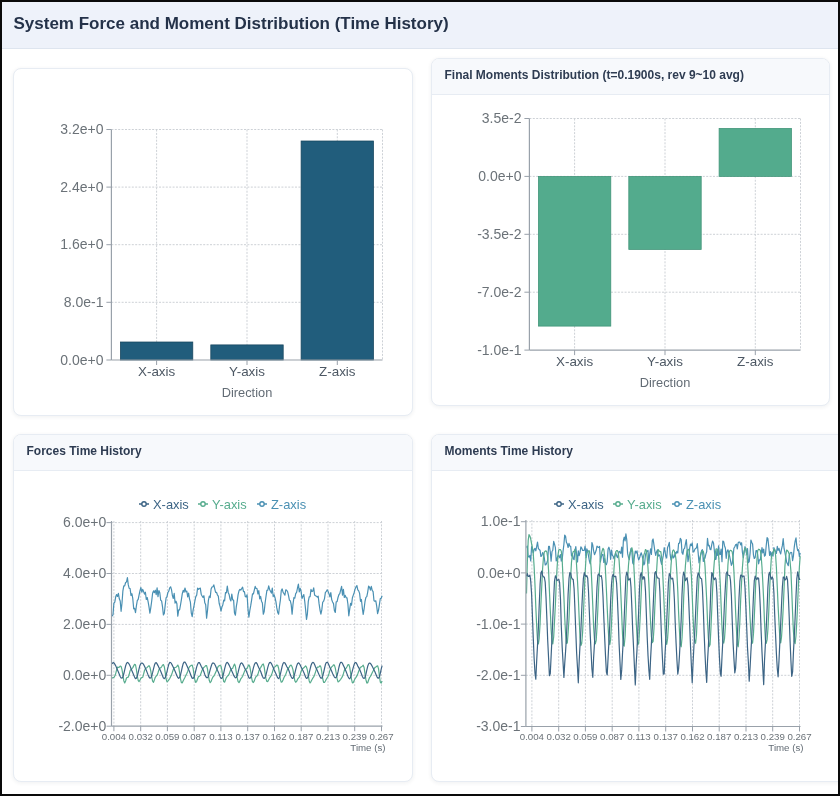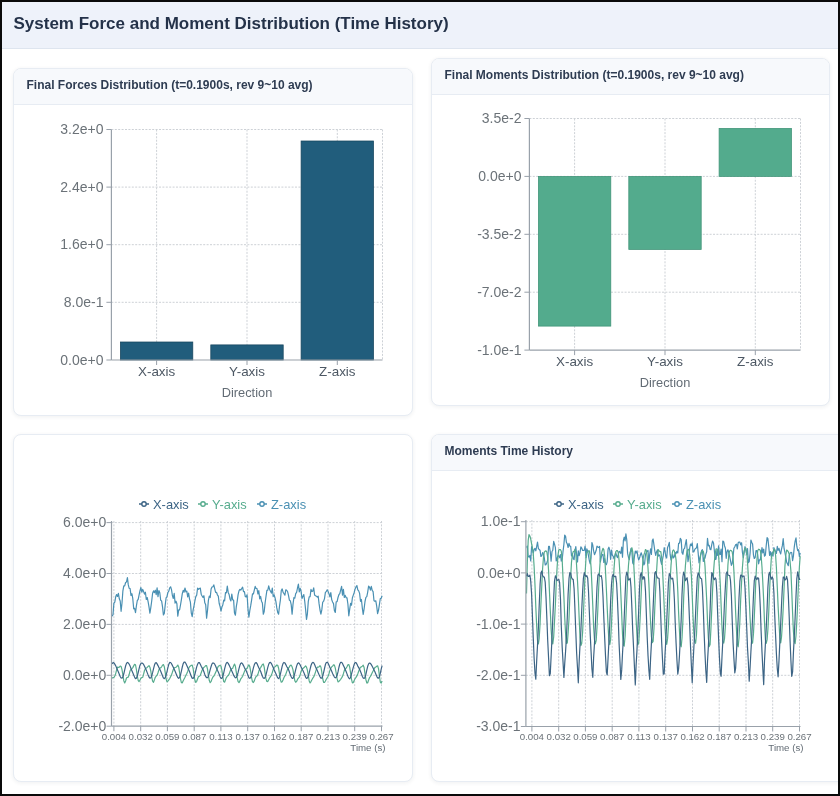--- a/index.html
+++ b/index.html
@@ -15,21 +15,20 @@
   .cb{position:absolute;left:0;top:37px;}
   svg text{font-family:"Liberation Sans",sans-serif;}
 </style>
 </head>
 <body>
   <div class="hdr">
     <h1>System Force and Moment Distribution (Time History)</h1>
   </div>
 
   <div class="card" style="left:11px;top:66px;">
-    <div class="ch">Final Forces Distribution (t=0.1900s, rev 9~10 avg)</div>
     <div class="cb"><svg width="398" height="310" viewBox="0 0 398 310" xmlns="http://www.w3.org/2000/svg">
 <line x1="97.4" y1="23.5" x2="368.5" y2="23.5" stroke="#cdd1d6" stroke-width="1" stroke-dasharray="2 1.4"></line>
 <line x1="97.4" y1="81.1" x2="368.5" y2="81.1" stroke="#cdd1d6" stroke-width="1" stroke-dasharray="2 1.4"></line>
 <line x1="97.4" y1="138.7" x2="368.5" y2="138.7" stroke="#cdd1d6" stroke-width="1" stroke-dasharray="2 1.4"></line>
 <line x1="97.4" y1="196.3" x2="368.5" y2="196.3" stroke="#cdd1d6" stroke-width="1" stroke-dasharray="2 1.4"></line>
 <line x1="142.6" y1="23.5" x2="142.6" y2="254.0" stroke="#cdd1d6" stroke-width="1" stroke-dasharray="2 1.4"></line>
 <line x1="233.0" y1="23.5" x2="233.0" y2="254.0" stroke="#cdd1d6" stroke-width="1" stroke-dasharray="2 1.4"></line>
 <line x1="323.3" y1="23.5" x2="323.3" y2="254.0" stroke="#cdd1d6" stroke-width="1" stroke-dasharray="2 1.4"></line>
 <line x1="368.5" y1="23.5" x2="368.5" y2="254.0" stroke="#cdd1d6" stroke-width="1" stroke-dasharray="2 1.4"></line>
 <rect x="106.4" y="236.0" width="72.4" height="18.0" fill="#215d7c" stroke="#17465e" stroke-width="0.75"></rect>
@@ -87,20 +86,21 @@
 <text x="89.5" y="200.8" text-anchor="end" font-size="14" fill="#6b7278">-7.0e-2</text>
 <text x="89.5" y="258.7" text-anchor="end" font-size="14" fill="#6b7278">-1.0e-1</text>
 <text x="142.6" y="270.4" text-anchor="middle" font-size="13.4" fill="#4d5864">X-axis</text>
 <text x="233.0" y="270.4" text-anchor="middle" font-size="13.4" fill="#4d5864">Y-axis</text>
 <text x="323.3" y="270.4" text-anchor="middle" font-size="13.4" fill="#4d5864">Z-axis</text>
 <text x="233" y="291.3" text-anchor="middle" font-size="12.8" fill="#636c75">Direction</text>
 </svg></div>
   </div>
 
   <div class="card" style="left:11px;top:432px;">
+    <div class="ch">Forces Time History</div>
     <div class="cb"><svg width="398" height="311" viewBox="0 0 398 311" xmlns="http://www.w3.org/2000/svg">
 <line x1="125.0" y1="32" x2="135.0" y2="32" stroke="#3c6485" stroke-width="1.6"></line>
 <circle cx="130.0" cy="32" r="2.2" fill="#fff" stroke="#3c6485" stroke-width="1.4"></circle>
 <text x="139.0" y="36.5" font-size="12.9" fill="#3c6485">X-axis</text>
 <line x1="184.0" y1="32" x2="194.0" y2="32" stroke="#57ac8e" stroke-width="1.6"></line>
 <circle cx="189.0" cy="32" r="2.2" fill="#fff" stroke="#57ac8e" stroke-width="1.4"></circle>
 <text x="198.0" y="36.5" font-size="12.9" fill="#57ac8e">Y-axis</text>
 <line x1="243.0" y1="32" x2="253.0" y2="32" stroke="#4a90b3" stroke-width="1.6"></line>
 <circle cx="248.0" cy="32" r="2.2" fill="#fff" stroke="#4a90b3" stroke-width="1.4"></circle>
 <text x="257.0" y="36.5" font-size="12.9" fill="#4a90b3">Z-axis</text>

